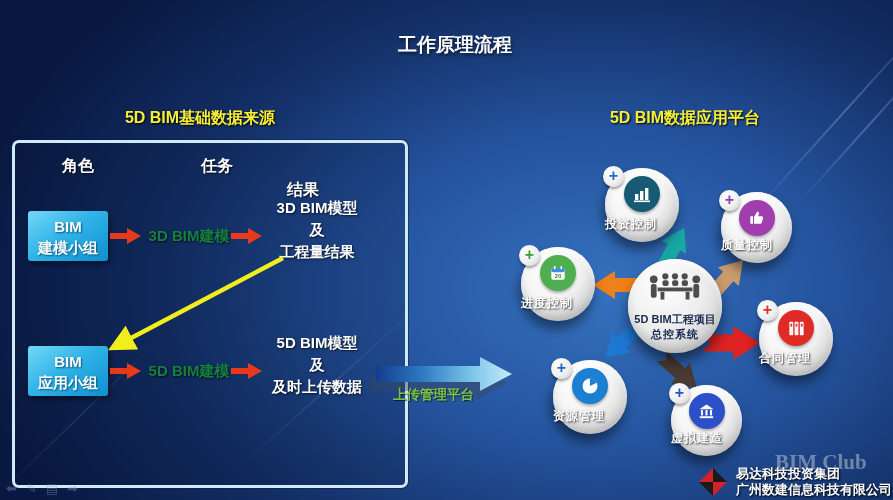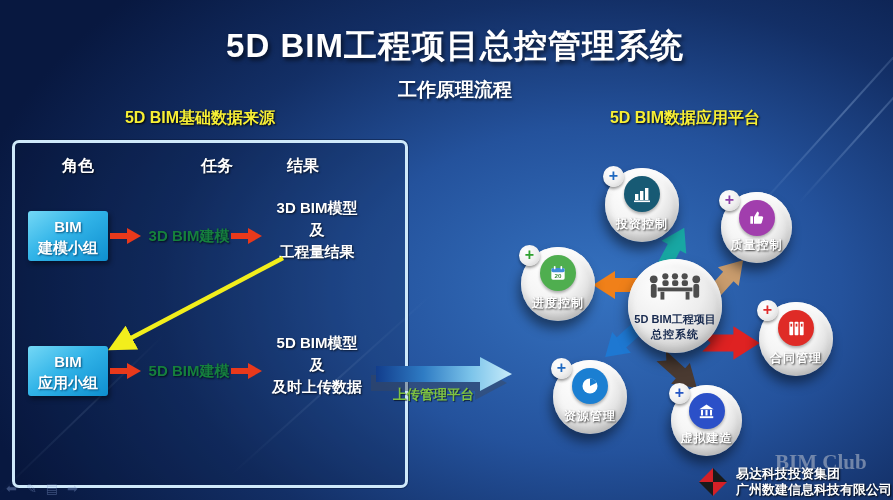--- a/index.html
+++ b/index.html
@@ -46,21 +46,21 @@
   .upload-label{position:absolute;left:393px;top:386px;font-size:13.5px;font-weight:bold;z-index:2;
     text-shadow:1px 1px 1px rgba(0,0,0,.6);}
 
   
   .sat{position:absolute;border-radius:50%;z-index:3;
     background:radial-gradient(circle at 35% 28%, #ffffff 0%, #f4f4f4 45%, #d2d2d2 78%, #bfbfbf 100%);
     box-shadow:-2px 8px 12px rgba(0,0,0,.45), inset 0 -5px 9px rgba(0,0,0,.14), inset 0 4px 5px #fff;}
   .sat-inner{position:absolute;left:50%;top:8px;width:36px;height:36px;margin-left:-18px;
     border-radius:50%;display:flex;align-items:center;justify-content:center;
     box-shadow:0 2px 3px rgba(0,0,0,.3);}
-  .sat-label{position:absolute;bottom:9px;width:100%;text-align:center;color:#fff;
+  .sat-label{position:absolute;bottom:9px;width:100%;color:#fff;
     font-size:12px;font-weight:bold;text-shadow:1px 1px 2px rgba(0,0,0,.75);letter-spacing:1px;}
   .badge{position:absolute;left:-2px;top:-2px;width:21px;height:21px;border-radius:50%;
     background:radial-gradient(circle at 35% 30%, #fff 0%, #efefef 55%, #cfcfcf 100%);
     box-shadow:0 2px 3px rgba(0,0,0,.4);display:flex;align-items:center;justify-content:center;}
   .badge-plus{font-size:16px;font-weight:bold;line-height:1;margin-top:-1px;}
   .hub{position:absolute;left:628px;top:259px;width:94px;height:94px;border-radius:50%;z-index:3;
     background:radial-gradient(circle at 35% 28%, #ffffff 0%, #ededed 48%, #cccccc 82%, #b8b8b8 100%);
     box-shadow:0 9px 13px rgba(0,0,0,.5), inset 0 -5px 9px rgba(0,0,0,.15), inset 0 4px 5px #fff;}
   .hub-icon{position:absolute;left:50%;top:13px;margin-left:-29px;}
   .hub-l1{position:absolute;top:53px;width:100%;text-align:center;color:#17294e;
@@ -79,30 +79,29 @@
 </style>
 </head>
 <body>
 
 <div class="streak" style="left:845px;top:-30px;height:280px;transform:rotate(42deg);"></div>
 <div class="streak" style="left:868px;top:20px;height:210px;transform:rotate(42deg);"></div>
 <div class="streak faint" style="left:330px;top:250px;height:270px;transform:rotate(48deg);"></div>
 <div class="streak faint" style="left:80px;top:300px;height:230px;transform:rotate(46deg);"></div>
 
 <div class="title-wrap">
-  <div class="main-title">5D BIM工程项目总控管理系统</div>
   <div class="sub-title">工作原理流程</div>
 </div>
 <div class="sec-header sec-left">5D BIM基础数据来源</div>
 <div class="sec-header sec-right">5D BIM数据应用平台</div>
 
 <div class="panel">
   <div class="col-head" style="left:20px;width:86px;">角色</div>
   <div class="col-head" style="left:128px;width:90px;text-align:right;">任务</div>
-  <div class="col-head" style="left:238px;width:100px;">结果</div>
+  <div class="col-head" style="left:238px;width:100px;margin-top:24px;">结果</div>
 
   <div class="role-box" style="top:68px;">
     <div>BIM</div>
     <div>建模小组</div>
   </div>
   <svg class="flow-arrow" style="left:95px;top:84px;" viewBox="0 0 32 18">
     <polygon class="flow-arrow-fill" points="0,6 17,6 17,1 31,9 17,17 17,12 0,12" fill="#e8391b"></polygon>
   </svg>
   <div class="task-text" style="top:84px;">3D BIM建模</div>
   <svg class="flow-arrow" style="left:216px;top:84px;" viewBox="0 0 32 18">

